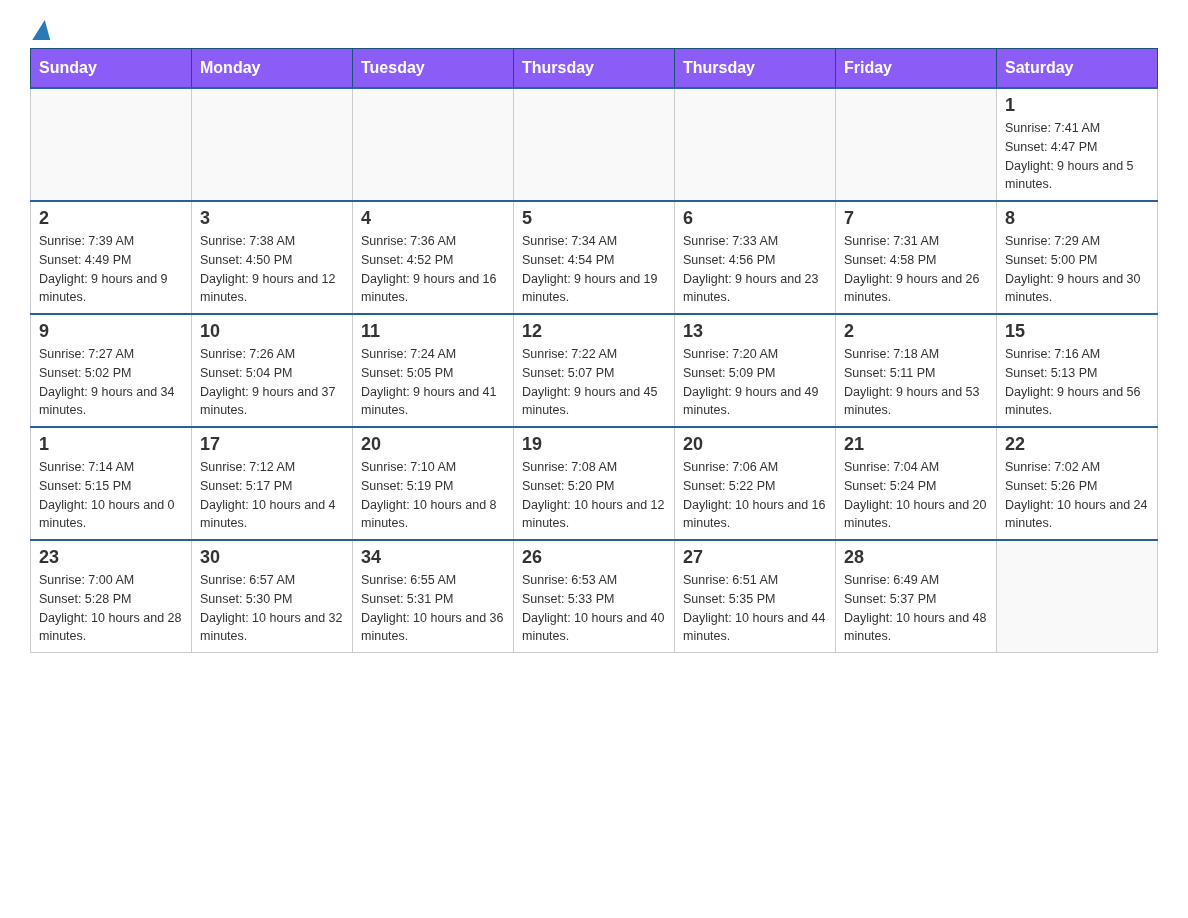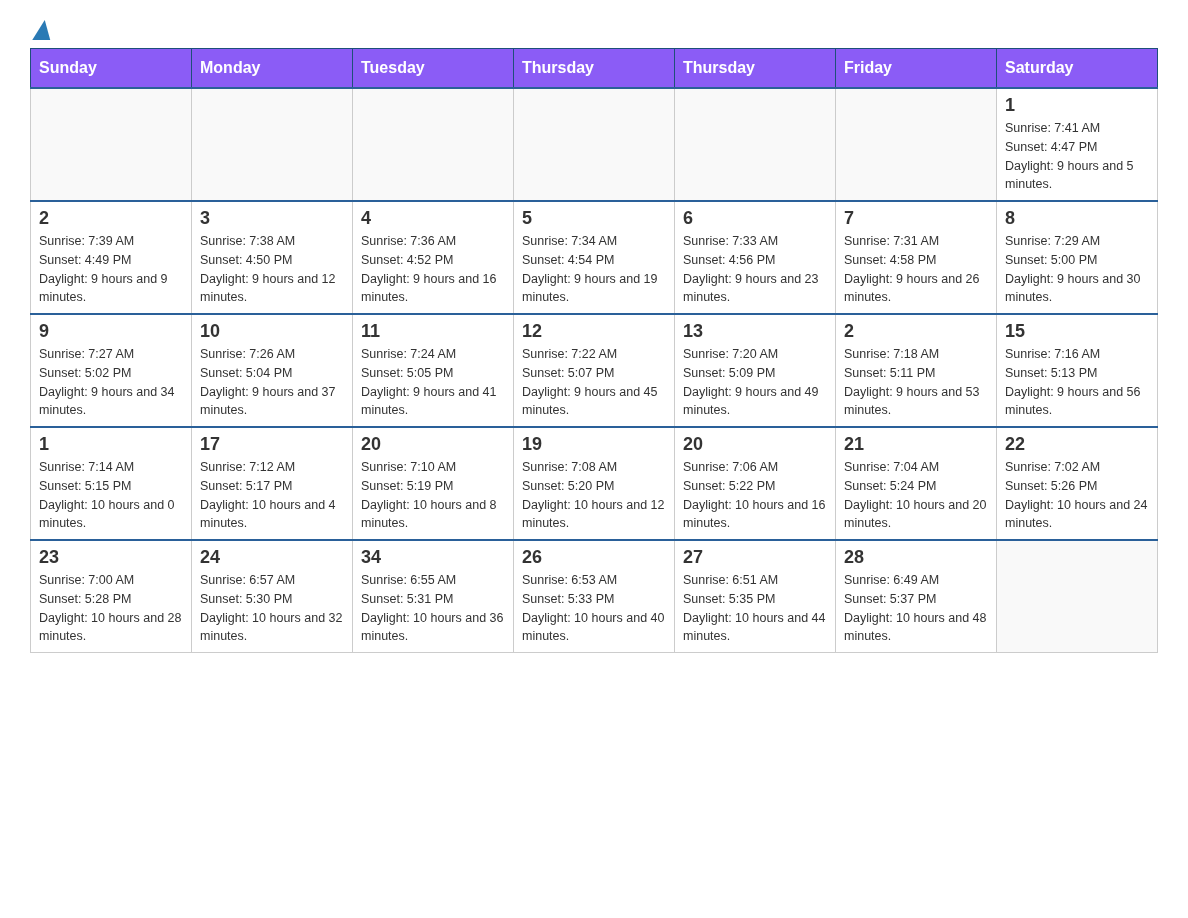--- a/index.html
+++ b/index.html
@@ -246,21 +246,21 @@
           <span class="day-number">22</span>
           <div class="day-info">Sunrise: 7:02 AM<br>Sunset: 5:26 PM<br>Daylight: 10 hours and 24 minutes.</div>
         </td>
       </tr>
       <tr class="week-row">
         <td>
           <span class="day-number">23</span>
           <div class="day-info">Sunrise: 7:00 AM<br>Sunset: 5:28 PM<br>Daylight: 10 hours and 28 minutes.</div>
         </td>
         <td>
-          <span class="day-number">24</span>
+          <span class="day-number">30</span>
           <div class="day-info">Sunrise: 6:57 AM<br>Sunset: 5:30 PM<br>Daylight: 10 hours and 32 minutes.</div>
         </td>
         <td>
           <span class="day-number">34</span>
           <div class="day-info">Sunrise: 6:55 AM<br>Sunset: 5:31 PM<br>Daylight: 10 hours and 36 minutes.</div>
         </td>
         <td>
           <span class="day-number">26</span>
           <div class="day-info">Sunrise: 6:53 AM<br>Sunset: 5:33 PM<br>Daylight: 10 hours and 40 minutes.</div>
         </td>

